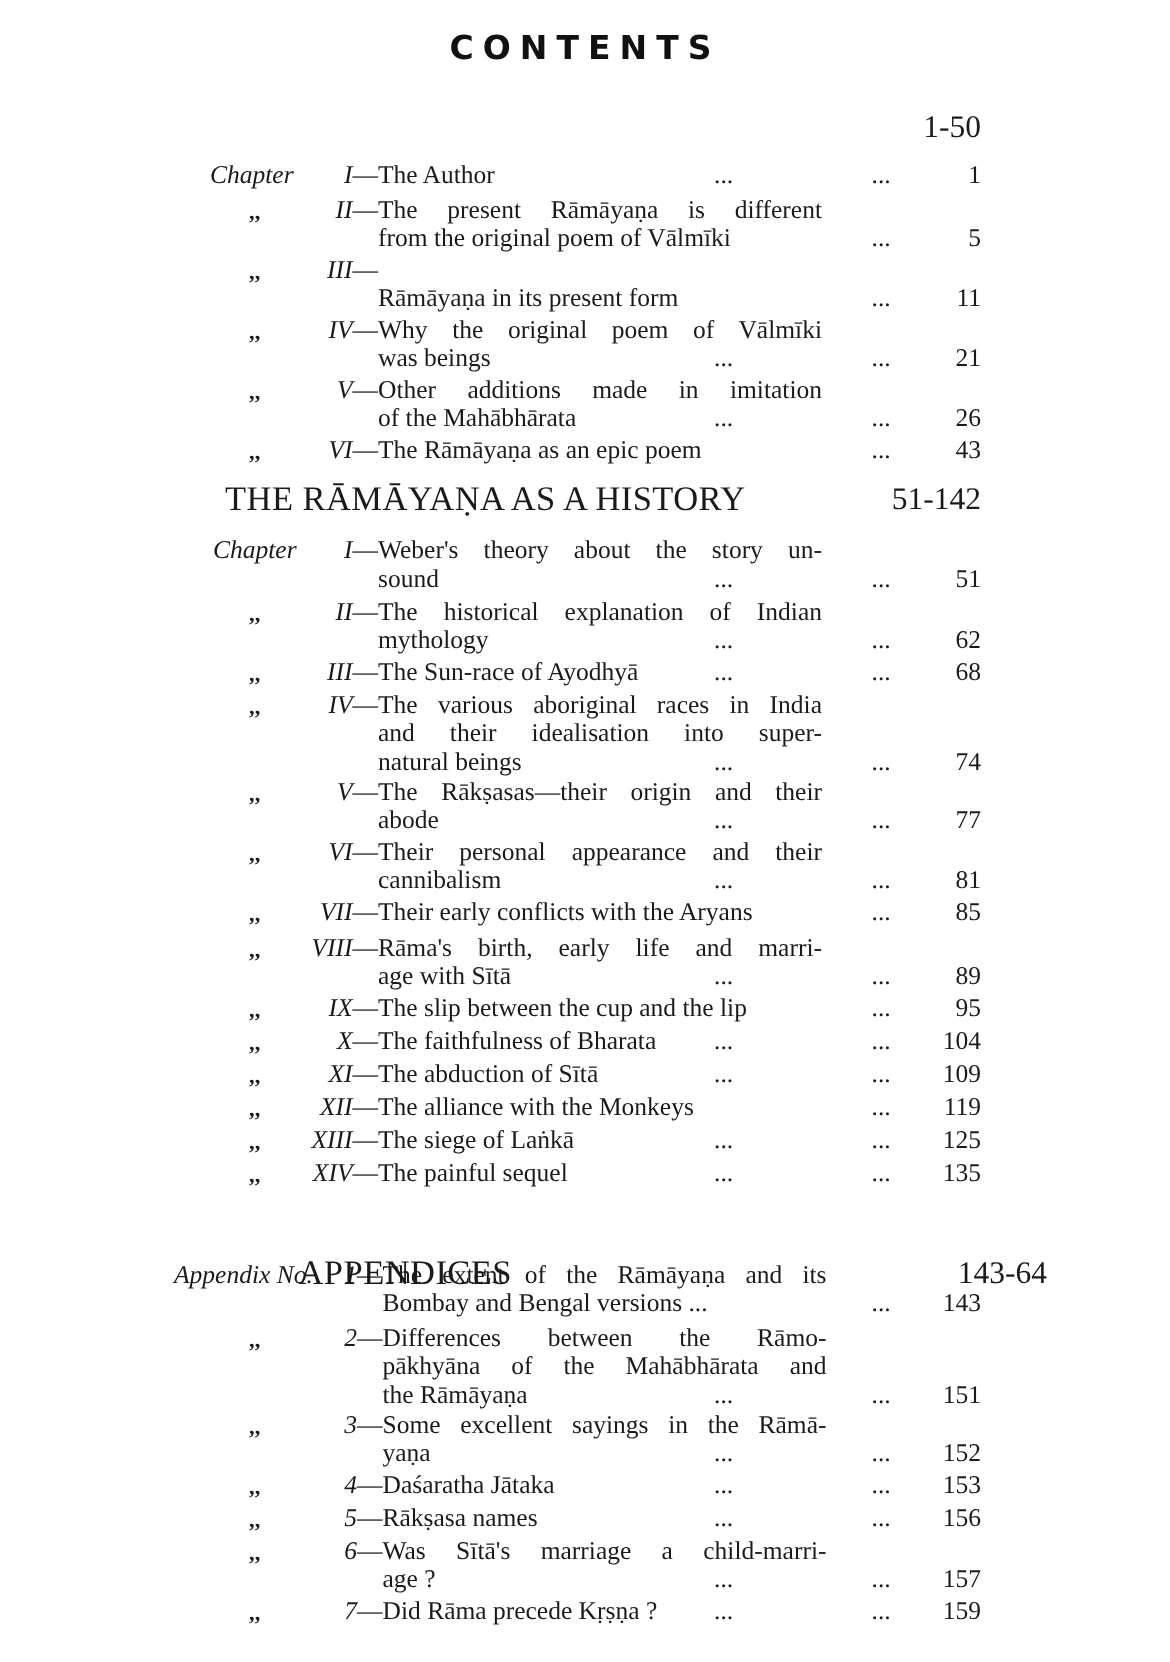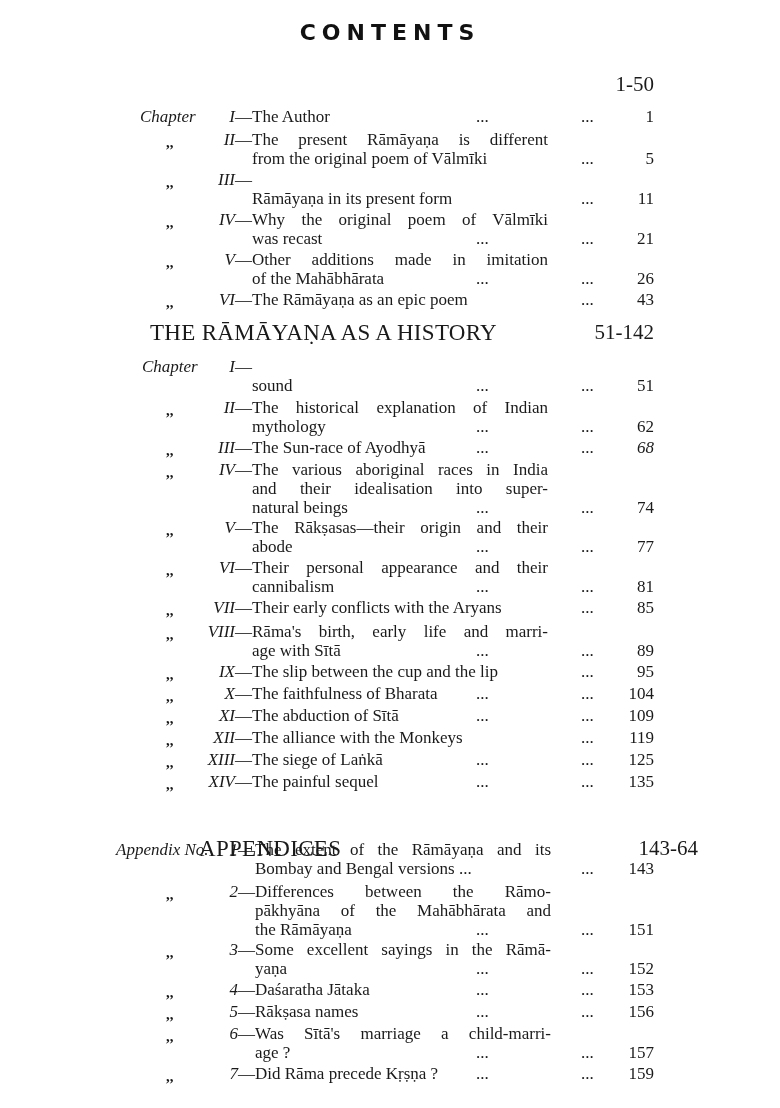--- a/index.html
+++ b/index.html
@@ -61,21 +61,21 @@
       <span class="dash" style="left: 235px;">—</span>
       <span class="line" style="left: 252px; top: 19px;">Rāmāyaṇa in its present form</span>
       <span class="dots2" style="top: 19px;">...</span>
       <span class="page" style="top: 19px;">11</span>
     </div>
     <div class="entry" style="top: 210px; height: 38px;">
       <span class="ditto" style="left: 166px; top: 3px;">,,</span>
       <span class="num" style="right: 545px;">IV</span>
       <span class="dash" style="left: 235px;">—</span>
       <span class="line just" style="left: 252px; top: 0px; width: 296px; display: block;">Why the original poem of Vālmīki</span>
-      <span class="line" style="left: 252px; top: 19px;">was recast</span>
+      <span class="line" style="left: 252px; top: 19px;">was beings</span>
       <span class="dots1" style="top: 19px;">...</span>
       <span class="dots2" style="top: 19px;">...</span>
       <span class="page" style="top: 19px;">21</span>
     </div>
     <div class="entry" style="top: 250px; height: 38px;">
       <span class="ditto" style="left: 166px; top: 3px;">,,</span>
       <span class="num" style="right: 545px;">V</span>
       <span class="dash" style="left: 235px;">—</span>
       <span class="line just" style="left: 252px; top: 0px; width: 296px; display: block;">Other additions made in imitation</span>
       <span class="line" style="left: 252px; top: 19px;">of the Mahābhārata</span>
@@ -92,20 +92,21 @@
       <span class="page" style="top: 0px;">43</span>
     </div>
     <div class="sec" style="top: 320px;">
       <span class="sec-title" style="left: 150px;">THE RĀMĀYAṆA AS A HISTORY</span>
       <span class="sec-pages">51-142</span>
     </div>
     <div class="entry" style="top: 357px; height: 38px;">
       <span class="lab" style="left: 142px;">Chapter</span>
       <span class="num" style="right: 545px;">I</span>
       <span class="dash" style="left: 235px;">—</span>
+      <span class="line just" style="left: 252px; top: 0px; width: 296px; display: block;">Weber's theory about the story un-</span>
       <span class="line" style="left: 252px; top: 19px;">sound</span>
       <span class="dots1" style="top: 19px;">...</span>
       <span class="dots2" style="top: 19px;">...</span>
       <span class="page" style="top: 19px; margin-left: 40px;">51</span>
     </div>
     <div class="entry" style="top: 398px; height: 38px;">
       <span class="ditto" style="left: 166px; top: 3px;">,,</span>
       <span class="num" style="right: 545px;">II</span>
       <span class="dash" style="left: 235px;">—</span>
       <span class="line just" style="left: 252px; top: 0px; width: 296px; display: block;">The historical explanation of Indian</span>
@@ -114,21 +115,21 @@
       <span class="dots2" style="top: 19px;">...</span>
       <span class="page" style="top: 19px;">62</span>
     </div>
     <div class="entry" style="top: 438px; height: 19px;">
       <span class="ditto" style="left: 166px; top: 3px;">,,</span>
       <span class="num" style="right: 545px;">III</span>
       <span class="dash" style="left: 235px;">—</span>
       <span class="line" style="left: 252px; top: 0px;">The Sun-race of Ayodhyā</span>
       <span class="dots1" style="top: 0px;">...</span>
       <span class="dots2" style="top: 0px;">...</span>
-      <span class="page" style="top: 0px; font-style: italic;">68</span>
+      <span class="page" style="top: 0px;">68</span>
     </div>
     <div class="entry" style="top: 460px; height: 57px;">
       <span class="ditto" style="left: 166px; top: 3px;">,,</span>
       <span class="num" style="right: 545px;">IV</span>
       <span class="dash" style="left: 235px;">—</span>
       <span class="line just" style="left: 252px; top: 19px; width: 296px; display: block;">and their idealisation into super-</span>
       <span class="line just" style="left: 252px; top: 0px; width: 296px; display: block;">The various aboriginal races in India</span>
       <span class="line" style="left: 252px; top: 38px;">natural beings</span>
       <span class="dots1" style="top: 38px;">...</span>
       <span class="dots2" style="top: 38px;">...</span>

